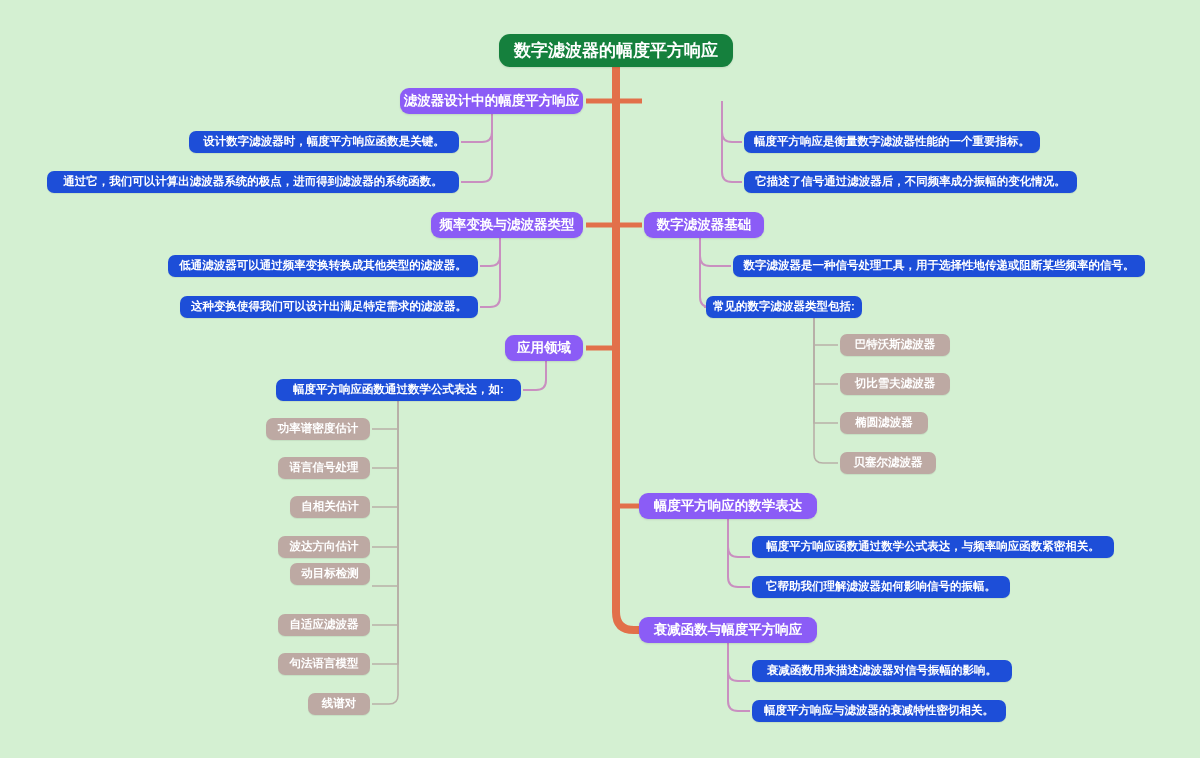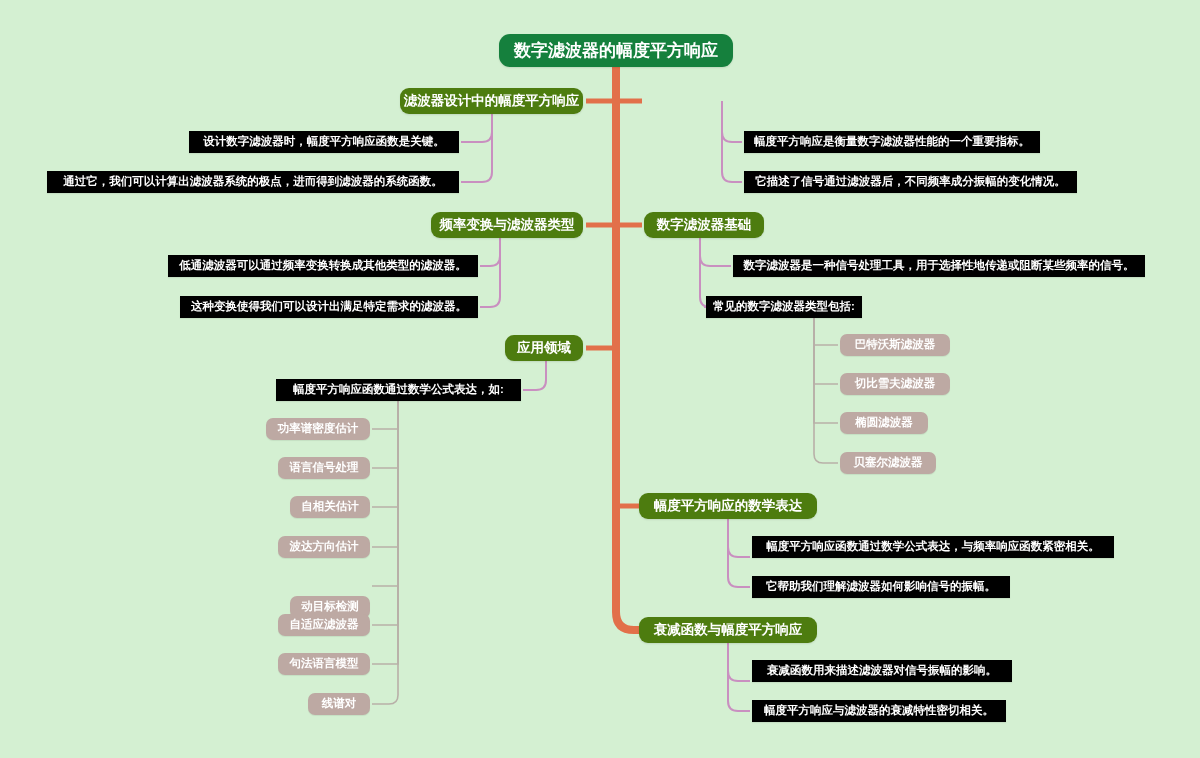--- a/index.html
+++ b/index.html
@@ -25,34 +25,34 @@
   .root{
     background:#15803d;
     font-size:17px;
     font-weight:bold;
     border-radius:11px;
     padding:0 14px;
     height:33px;
     box-shadow:0 1px 2px rgba(0,0,0,.10);
   }
   .lvl1{
-    background:#4d7c0f;
+    background:#8b5cf6;
     font-size:13.5px;
     font-weight:bold;
     border-radius:9px;
     padding:0 12px;
     height:26px;
     box-shadow:0 1px 2px rgba(0,0,0,.10);
     text-align:center;
   }
   .lvl2{
-    background:#000000;
+    background:#1d4ed8;
     font-size:11.5px;
     font-weight:bold;
-    border-radius:0;
+    border-radius:7px;
     padding:0 10px;
     height:22px;
     box-shadow:0 1px 1px rgba(0,0,0,.07);
   }
   .lvl3{
     background:#bda9a3;
     font-size:11.5px;
     font-weight:bold;
     border-radius:7px;
     padding:0 10px;
@@ -152,21 +152,21 @@
   </div>
   <div class="node lvl3" style="left:278px;top:457px;width:92px;">
     <span>语言信号处理</span>
   </div>
   <div class="node lvl3" style="left:290px;top:496px;width:80px;">
     <span>自相关估计</span>
   </div>
   <div class="node lvl3" style="left:278px;top:536px;width:92px;">
     <span>波达方向估计</span>
   </div>
-  <div class="node lvl3" style="left:290px;top:596px;width:80px;">
+  <div class="node lvl3" style="left:290px;top:563px;width:80px;">
     <span>动目标检测</span>
   </div>
   <div class="node lvl3" style="left:278px;top:614px;width:92px;">
     <span>自适应滤波器</span>
   </div>
   <div class="node lvl3" style="left:278px;top:653px;width:92px;font-family:Liberation Serif, serif;">
     <span>句法语言模型</span>
   </div>
   <div class="node lvl3" style="left:308px;top:693px;width:62px;">
     <span>线谱对</span>

